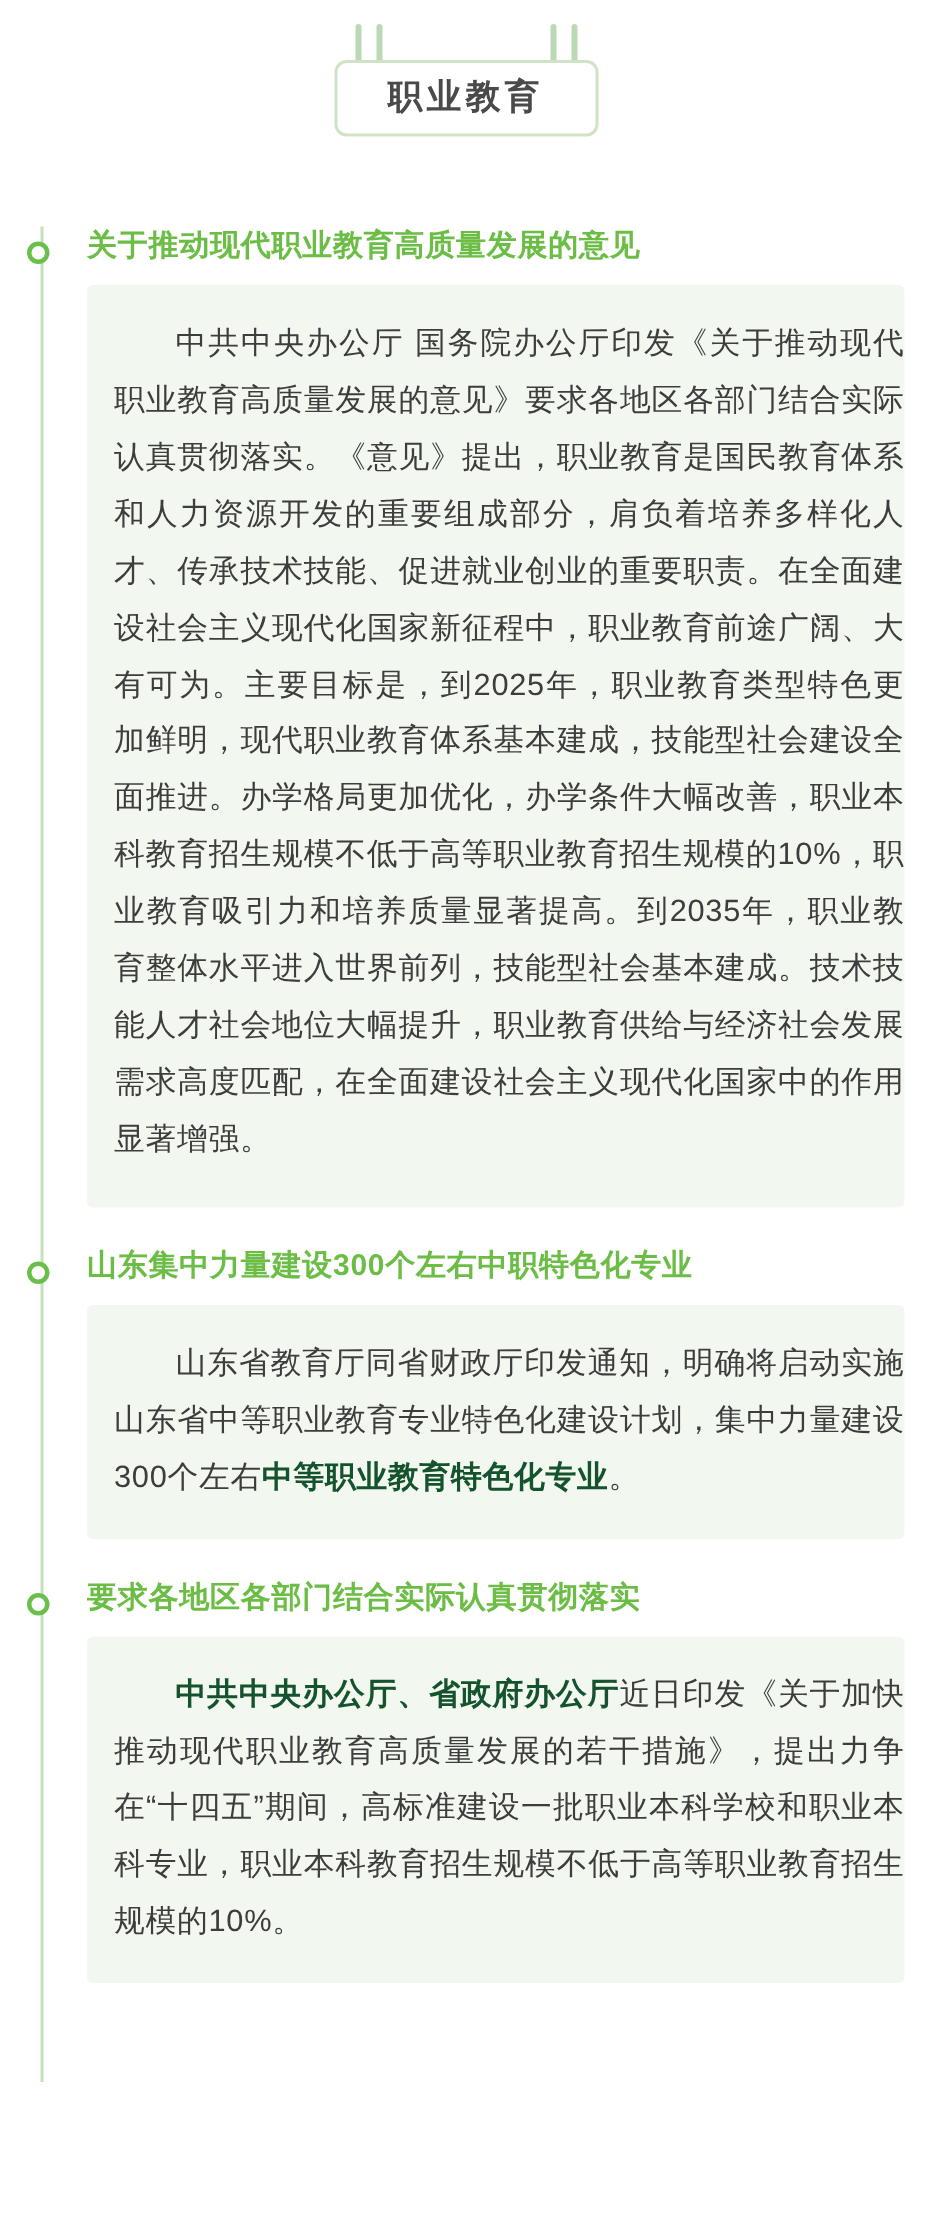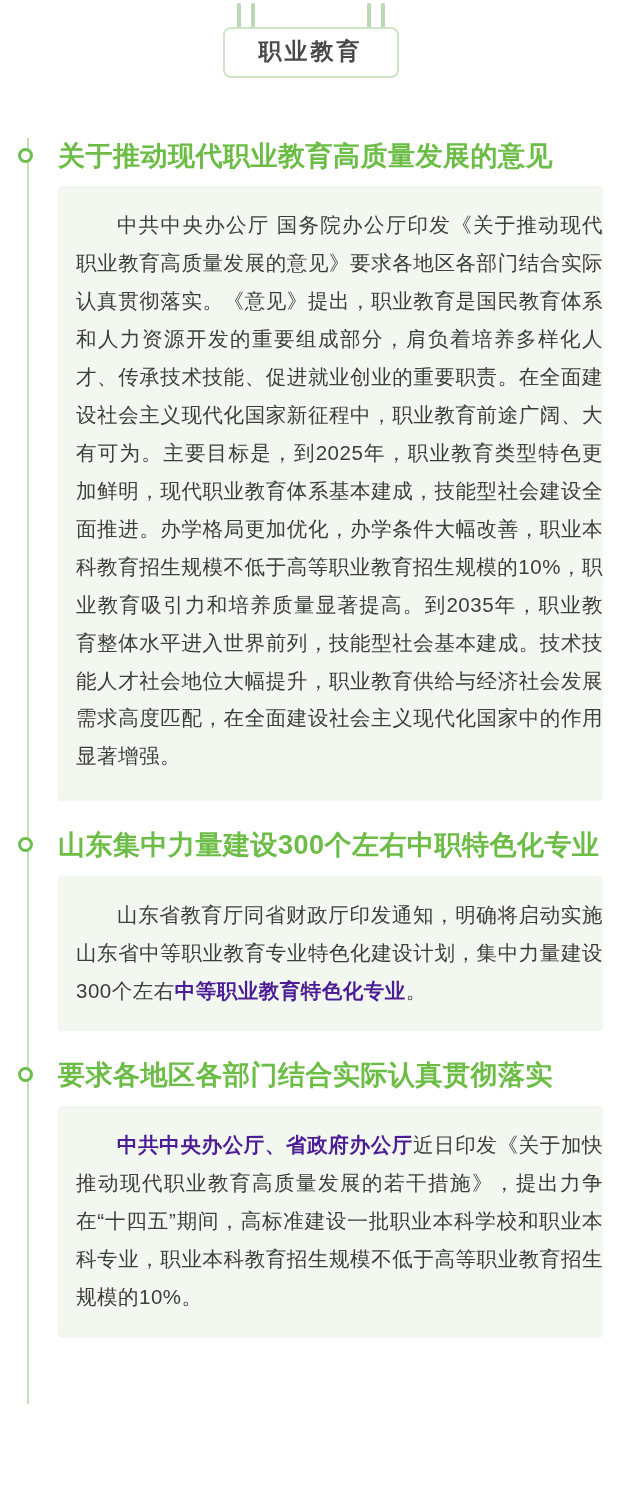--- a/index.html
+++ b/index.html
@@ -17,21 +17,21 @@
   .page {
     position: relative;
     width: 621px;
     min-height: 1493px;
     box-sizing: border-box;
     overflow: hidden;
   }
 
   
   .header {
-    padding-top: 15px;
+    padding-top: 28px;
     display: flex;
     justify-content: center;
   }
   .badge-wrap {
     position: relative;
     width: 220px;
     display: flex;
     justify-content: center;
   }
   .clips {
@@ -94,21 +94,21 @@
     width: 15px;
     height: 15px;
     border-radius: 50%;
     border: 3px solid #6abf4b;
     background: #ffffff;
     box-sizing: border-box;
   }
   .sec-title {
     margin: 0 0 12px 58px;
     padding-right: 18px;
-    font-size: 27px;
+    font-size: 20px;
     font-weight: bold;
     color: #6cbd45;
     line-height: 1.35;
     letter-spacing: 0.5px;
   }
   .sec-body {
     margin-left: 58px;
     margin-right: 18px;
     background: #f2f8ef;
     border-radius: 4px;
@@ -119,21 +119,21 @@
     text-align: justify;
     text-justify: inter-ideograph;
     letter-spacing: 0.5px;
   }
   .sec-body p {
     margin: 0;
     text-indent: 2em;
   }
   .sec-body b {
     font-weight: bold;
-    color: #4c1d95;
+    color: #14532d;
   }
   .sec-body.tall {
     padding-bottom: 26px;
   }
 </style>
 </head>
 <body>
 
 <div class="page">
 

